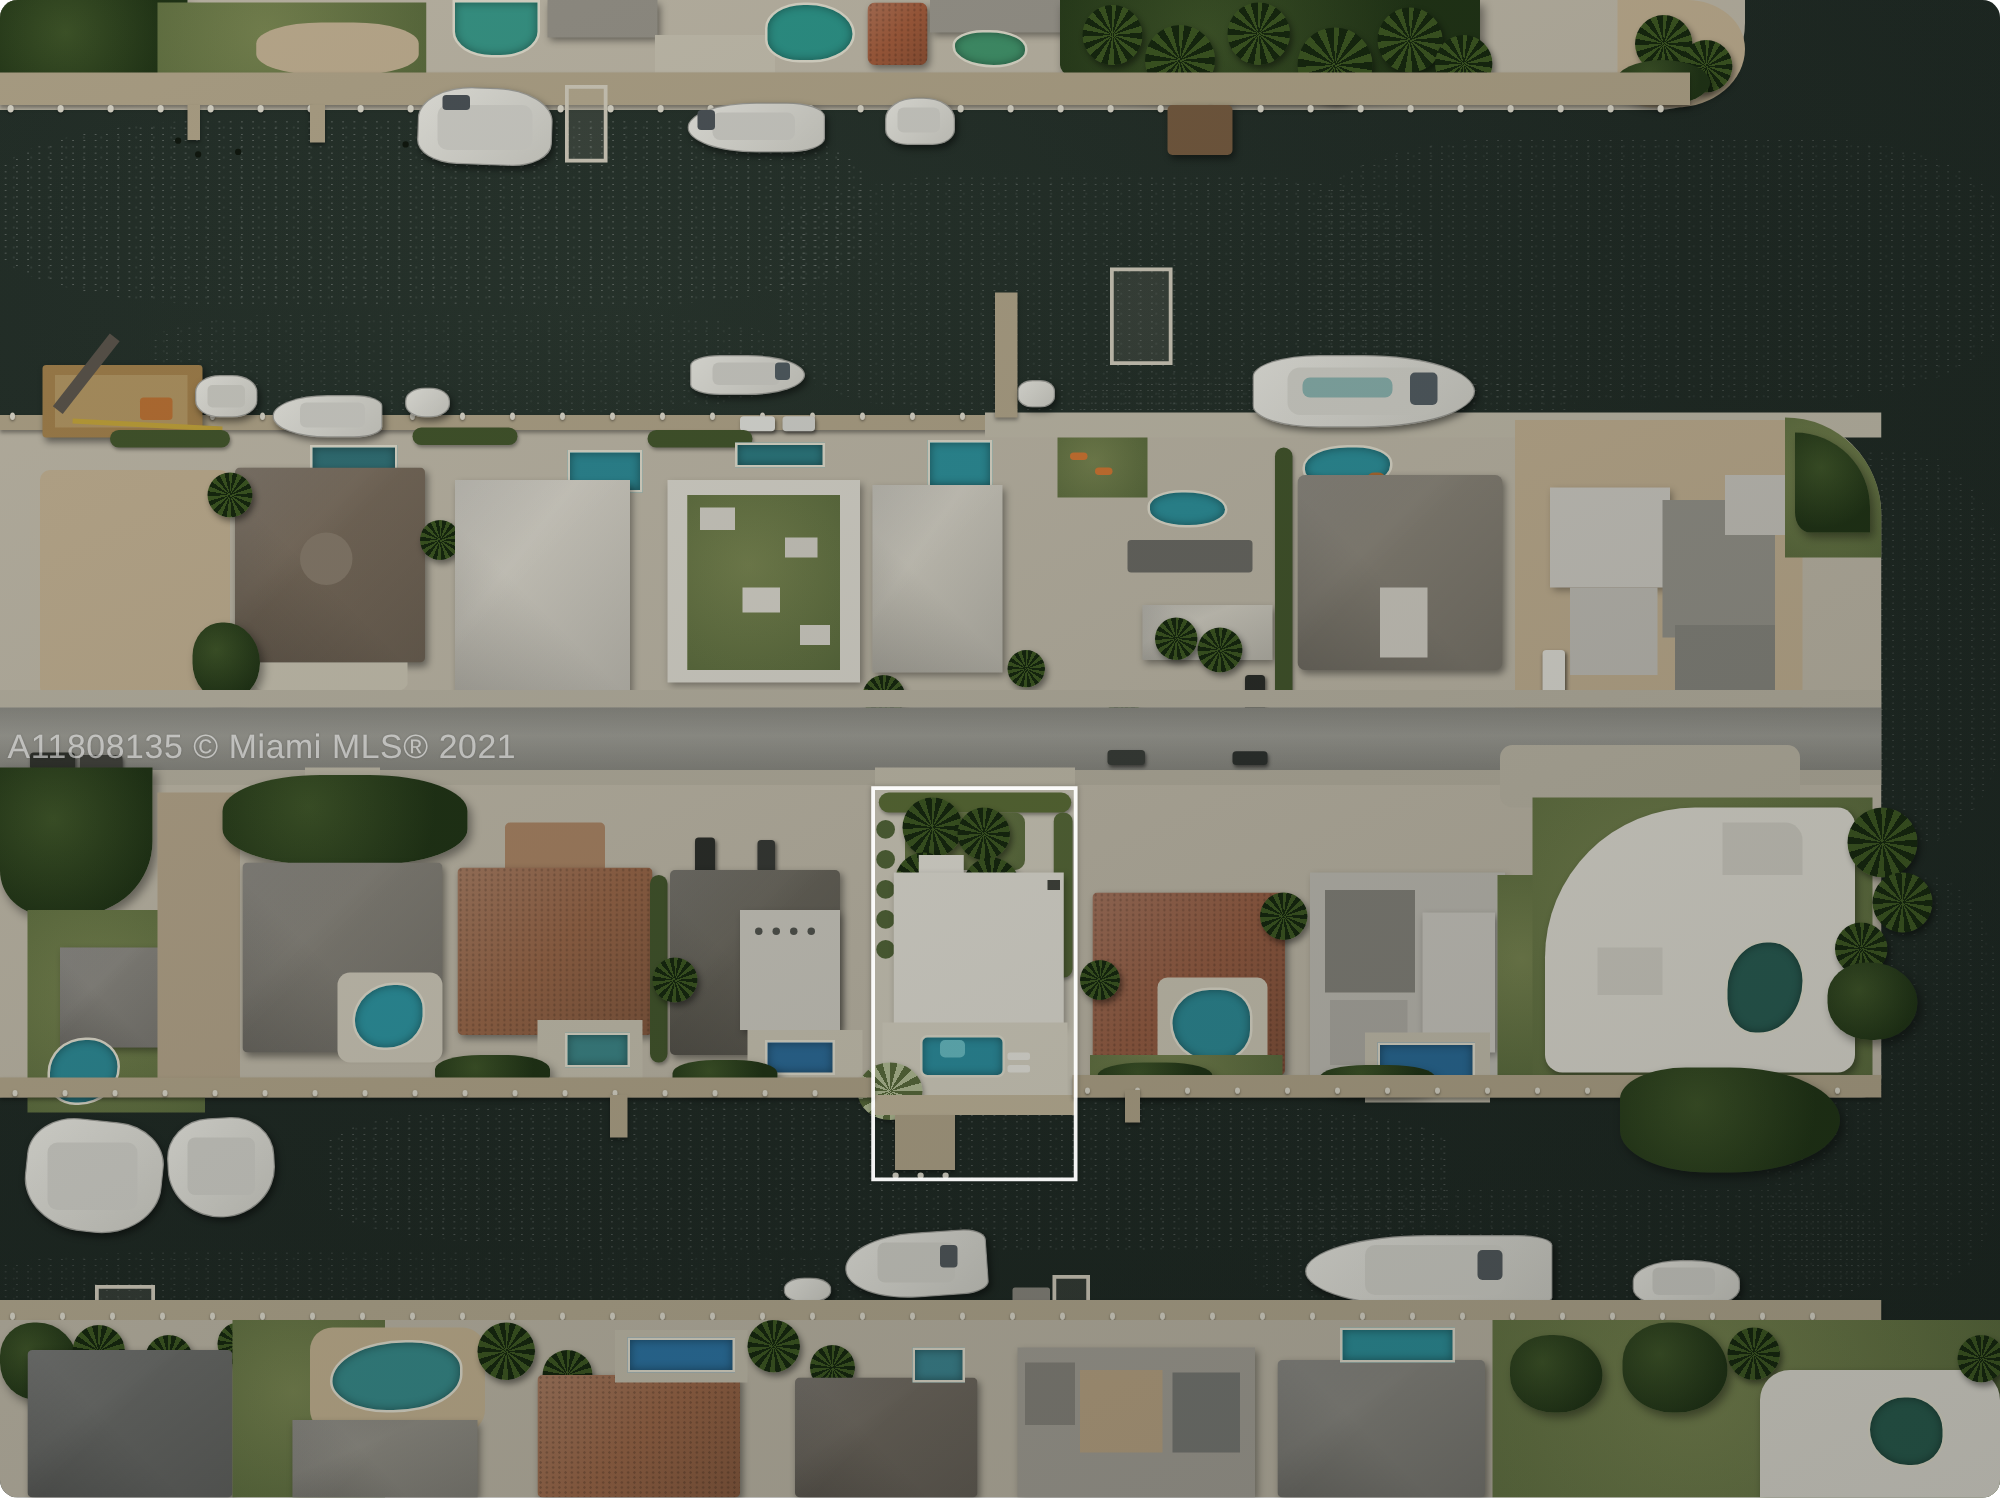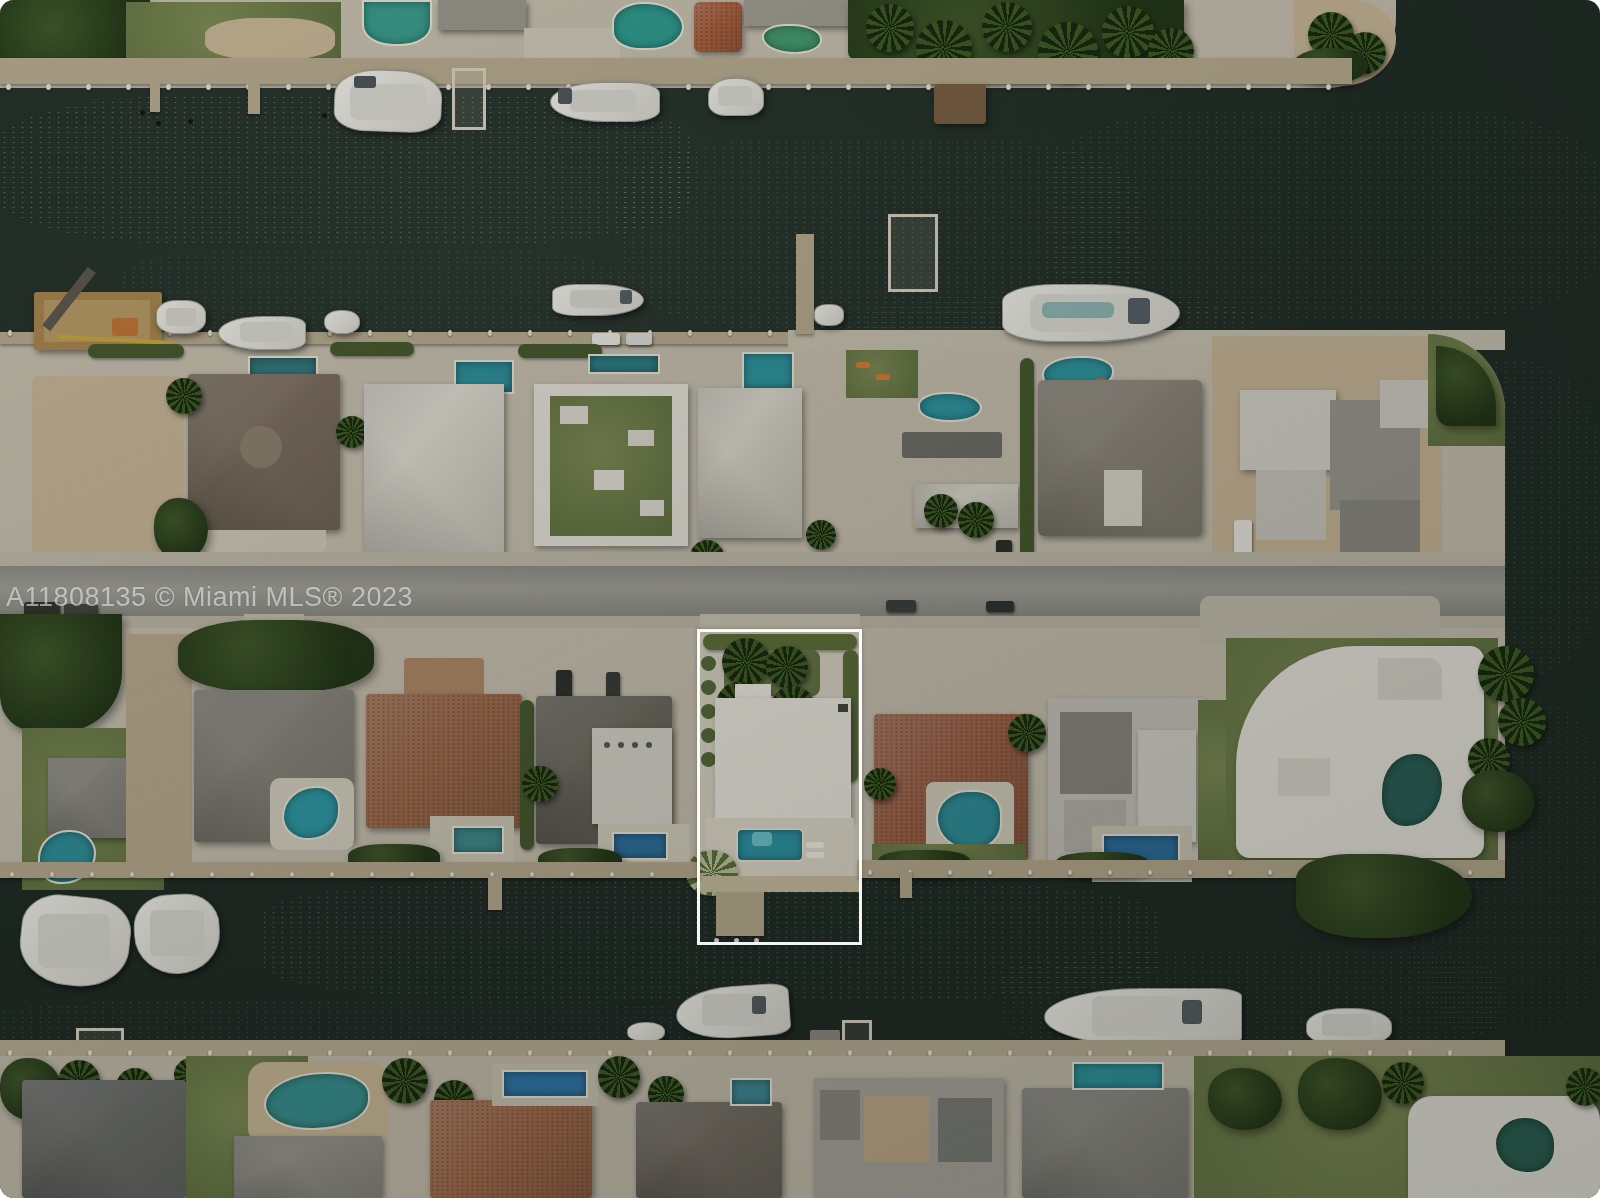--- a/index.html
+++ b/index.html
@@ -433,14 +433,14 @@
       <div class="el lawn" style="left: 1194px; top: 1056px; width: 406px; height: 142px;"></div>
       <div class="el trees" style="left: 1208px; top: 1068px; width: 74px; height: 62px;"></div>
       <div class="el trees" style="left: 1298px; top: 1058px; width: 84px; height: 72px;"></div>
       <div class="el palm" style="left: 1382px; top: 1062px; width: 42px; height: 42px;"></div>
       <div class="el wroof" style="left: 1408px; top: 1096px; width: 192px; height: 102px; background-color: rgb(229, 226, 216); border-radius: 24px 24px 0px 0px;"></div>
       <div class="el pool" style="left: 1494px; top: 1116px; width: 62px; height: 58px; background-color: rgb(42, 94, 80); border-radius: 50% 50% 45% 55%;"></div>
       <div class="el palm" style="left: 1566px; top: 1068px; width: 38px; height: 38px;"></div>
       <div class="el shade" style="left: 0px; top: 0px; width: 1600px; height: 1198px;"></div>
     </div>
   <div id="property-outline"></div>
-  <div id="watermark">A11808135 © Miami MLS® 2023</div>
+  <div id="watermark">A11808135 © Miami MLS® 2021</div>
 </div>
 
 </body></html>

